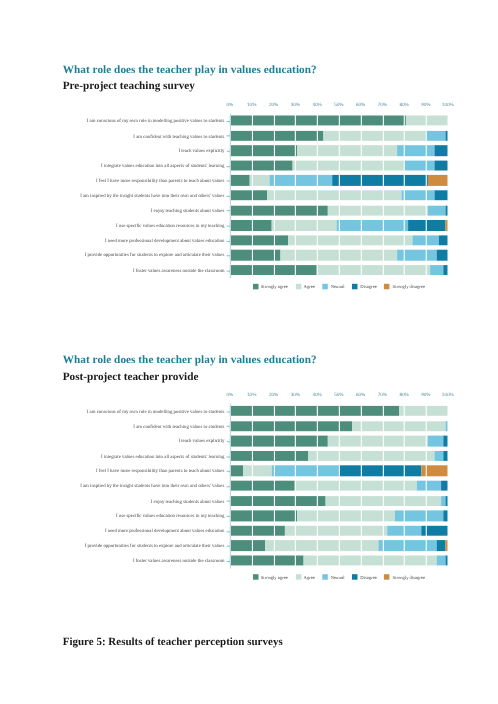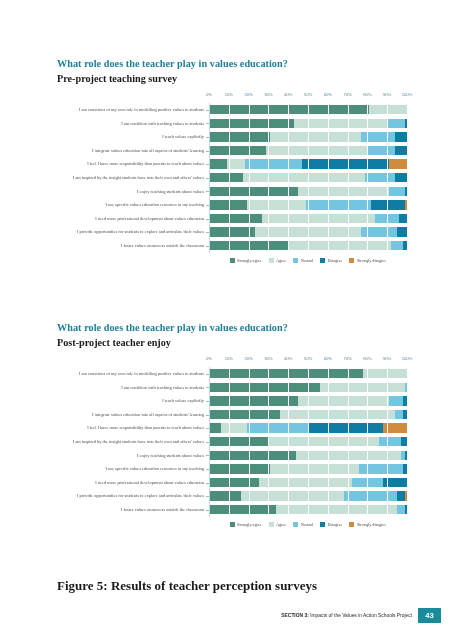--- a/index.html
+++ b/index.html
@@ -132,21 +132,21 @@
     font-family: "Liberation Serif", serif;
     white-space: nowrap;
   }
 
   
   .caption {
     position: absolute;
     left: 57px;
     top: 578px;
     font-family: "Liberation Serif", serif;
-    font-size: 13px;
+    font-size: 10px;
     font-weight: bold;
     color: #1a1a1a;
   }
   .footer {
     position: absolute;
     right: 12px;
     top: 608px;
     display: flex;
     align-items: stretch;
     gap: 5px;
@@ -341,21 +341,21 @@
         </div>
         <div class="legend-item">
           <span class="legend-swatch" style="background: rgb(207, 140, 63);"></span>
           <span class="legend-text">Strongly disagree</span>
         </div>
       </div>
   </div>
 
   <div class="section-block" style="top:322px;">
     <div class="q-title">What role does the teacher play in values education?</div>
-    <div class="sub-title">Post-project teacher enjoy</div>
+    <div class="sub-title">Post-project teacher provide</div>
   </div>
 
   <div class="chart" id="chart-1" style="top:356px;">
     <div class="axis-row">
         <div class="axis-tick" style="left: 0%;">0%</div>
         <div class="axis-tick" style="left: 10%;">10%</div>
         <div class="axis-tick" style="left: 20%;">20%</div>
         <div class="axis-tick" style="left: 30%;">30%</div>
         <div class="axis-tick" style="left: 40%;">40%</div>
         <div class="axis-tick" style="left: 50%;">50%</div>
@@ -508,20 +508,14 @@
         </div>
         <div class="legend-item">
           <span class="legend-swatch" style="background: rgb(207, 140, 63);"></span>
           <span class="legend-text">Strongly disagree</span>
         </div>
       </div>
   </div>
 
   <div class="caption">Figure 5: Results of teacher perception surveys</div>
 
-  <div class="footer">
-    <div class="footer-text">
-      <b>SECTION 3:</b><span> Impacts of the Values in Action Schools Project</span>
-    </div>
-    <div class="page-badge">43</div>
-  </div>
 
 </div>
 
 </body></html>

